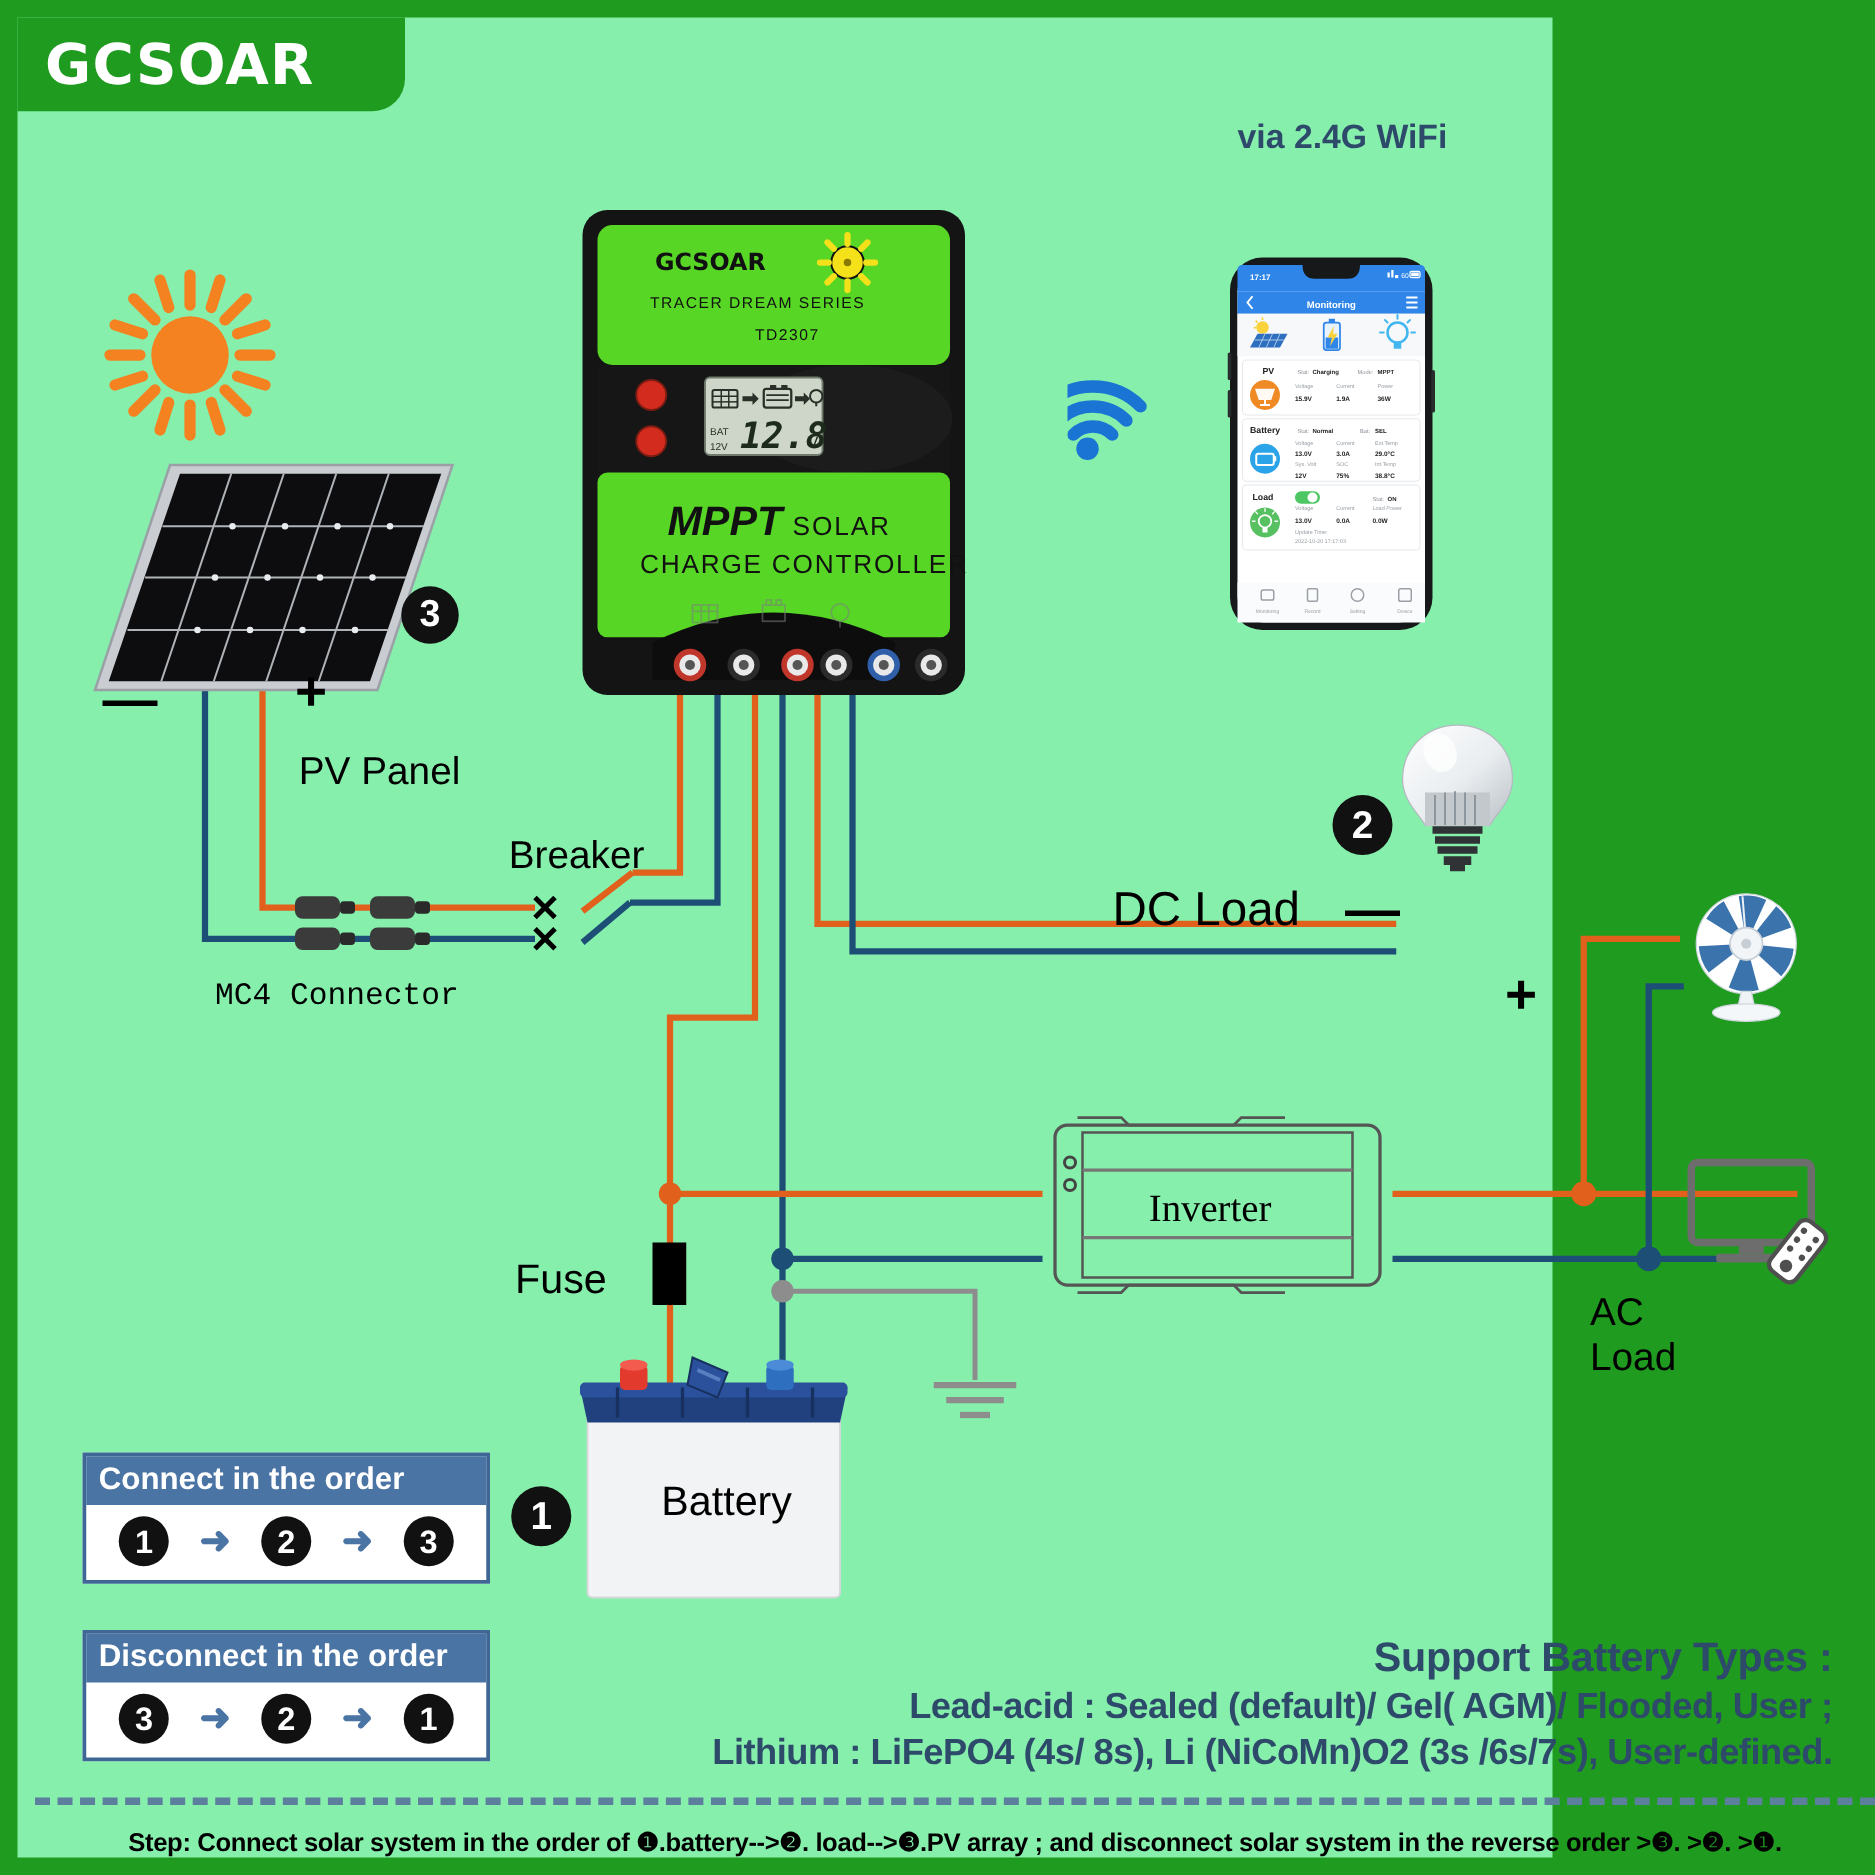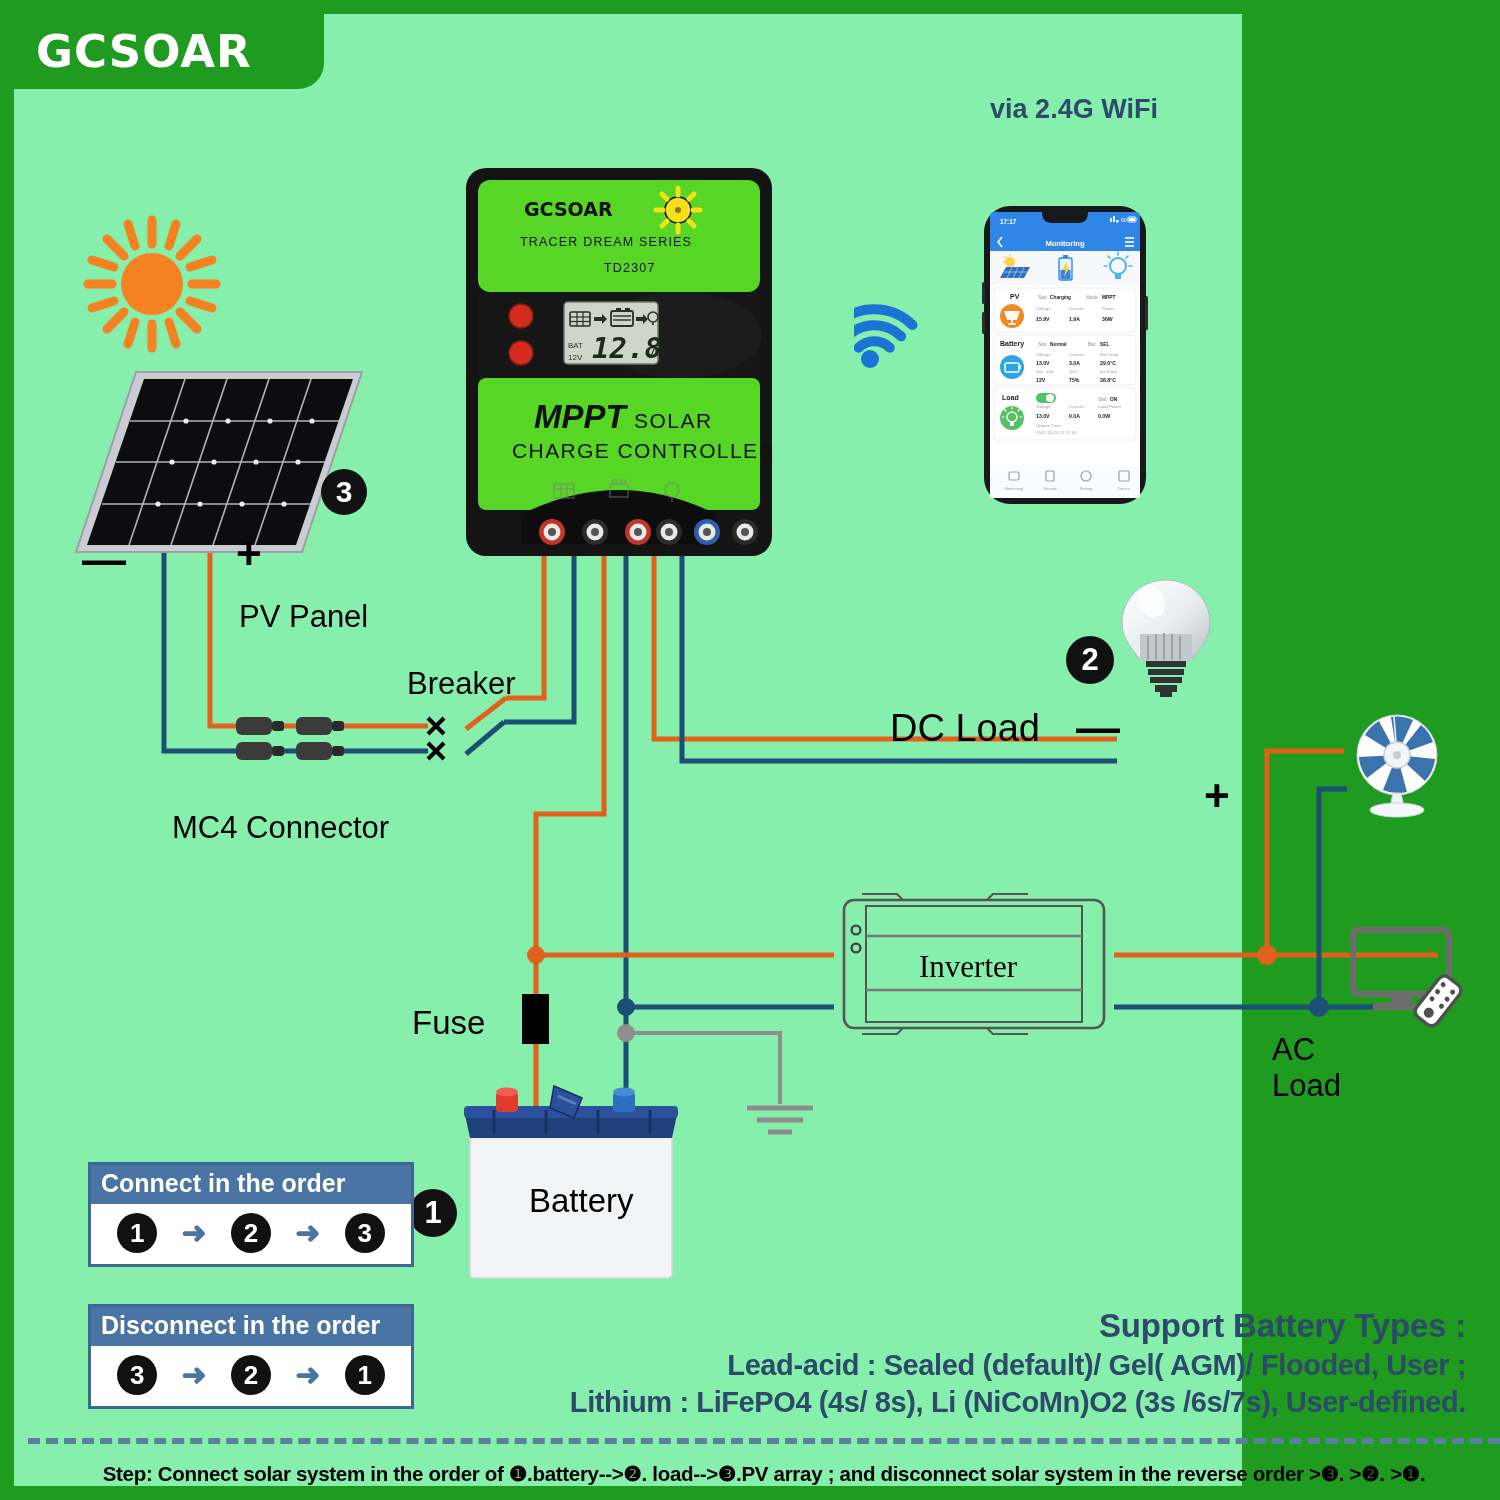--- a/index.html
+++ b/index.html
@@ -45,21 +45,21 @@
 
   
   #phone{left:968px;top:190px;width:166px;height:302px;}
 
   
   #wifi{left:840px;top:285px;width:90px;height:80px;}
 
   
   .lbl{font-family:"Liberation Sans",sans-serif;color:#000;}
   #lbl-pv-panel{left:225px;top:585px;font-size:31px;}
-  #lbl-mc4{left:158px;top:796px;font-size:31px;}
+  #lbl-mc4{left:158px;top:768px;font-size:25px;font-family:Liberation Mono, monospace;}
   #lbl-breaker{left:393px;top:652px;font-size:31px;}
   #lbl-fuse{left:398px;top:990px;font-size:33px;}
   #lbl-battery{left:515px;top:1168px;font-size:33px;}
   #lbl-dcload{left:855px;top:693px;font-size:38px;margin-left:21px;}
   #lbl-acload{left:1258px;top:1018px;font-size:31px;}
   #lbl-inverter{left:905px;top:935px;font-size:31px;font-family:"Liberation Serif",serif;}
 
   .sign{font-size:44px;font-weight:bold;color:#000;line-height:1;}
   #sign-pvminus{left:68px;top:524px;}
   #sign-pvplus{left:222px;top:518px;}
@@ -70,21 +70,21 @@
   .numcirc{
     border-radius:50%;background:#111;color:#fff;
     display:flex;align-items:center;justify-content:center;
     font-weight:bold;font-family:"Liberation Sans",sans-serif;
   }
   #num3-pv{left:307px;top:455px;width:46px;height:46px;font-size:30px;}
   #num2-dc{left:1052px;top:622px;width:48px;height:48px;font-size:31px;}
   #num1-bat{left:395px;top:1175px;width:48px;height:48px;font-size:31px;}
 
   
-  .orderbox{border:3px solid #3f6795;background:#ffffff;margin-left:22px;}
+  .orderbox{border:3px solid #3f6795;background:#ffffff;}
   .orderhead{
     background:#4a74a3;color:#fff;font-weight:bold;font-size:25px;
     padding:4px 10px 6px 10px;white-space:nowrap;
   }
   .orderrow{
     display:flex;align-items:center;justify-content:space-around;
     padding:9px 14px 11px 14px;
   }
   .ordernum{
     width:40px;height:40px;border-radius:50%;background:#111;color:#fff;

